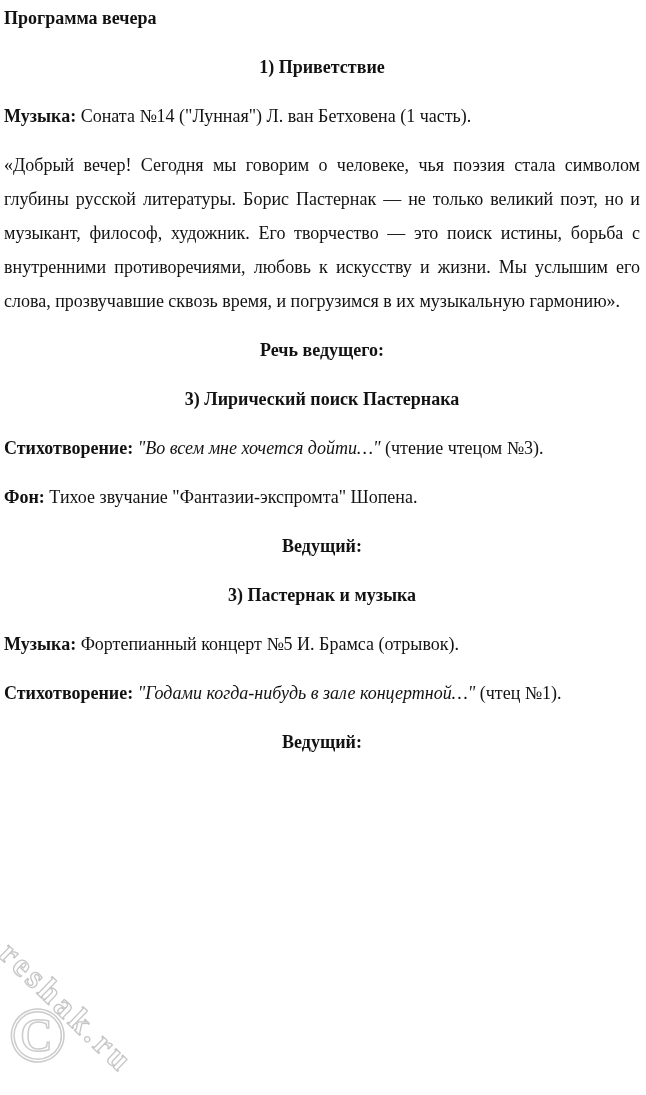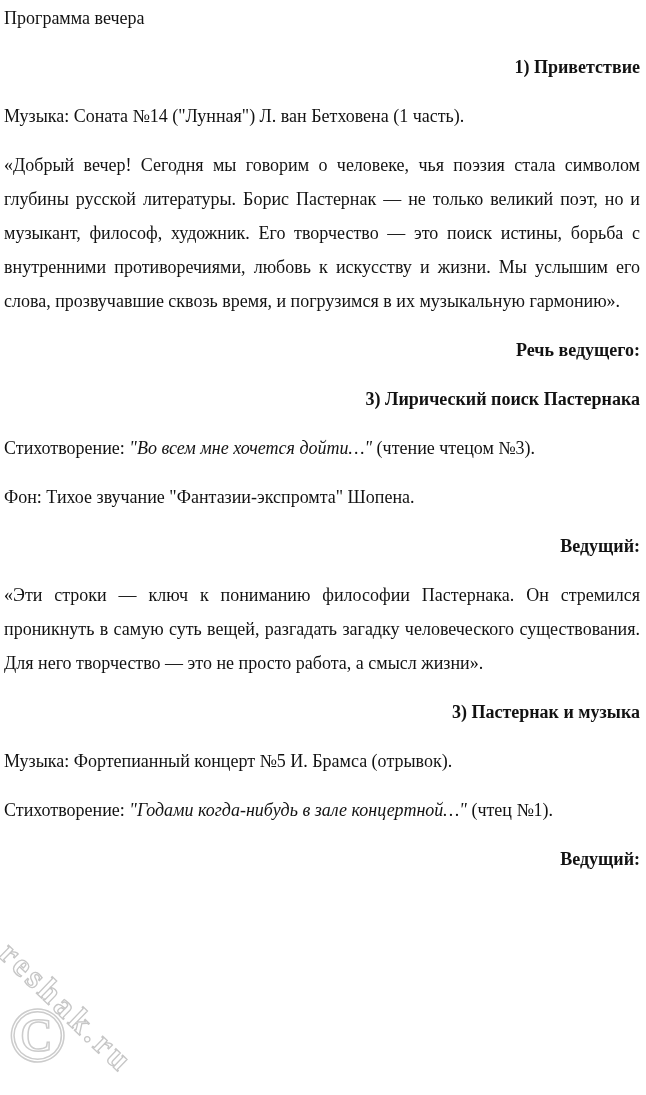--- a/index.html
+++ b/index.html
@@ -25,25 +25,25 @@
   .block {
     margin: 0 0 15px 0;
     text-align: justify;
   }
   .header-row {
     display: flex;
     justify-content: space-between;
     align-items: baseline;
     margin: 0 0 15px 0;
   }
-  .bold { font-weight: normal; }
+  .bold { font-weight: bold; }
   .italic { font-style: italic; }
   .heading {
     font-weight: bold;
-    text-align: right;
+    text-align: center;
   }
   
   .wm {
     position: absolute;
     pointer-events: none;
     color: transparent;
     -webkit-text-stroke: 1.3px #c6c6c6;
     font-weight: bold;
     z-index: 3;
   }
@@ -83,21 +83,20 @@
   <p class="block heading">Речь ведущего:</p>
 
   <p class="block heading">3) Лирический поиск Пастернака</p>
 
   <p class="block"><span class="bold">Стихотворение:</span><span class="italic"> "Во всем мне хочется дойти…" </span><span>(чтение чтецом №3).</span></p>
 
   <p class="block"><span class="bold">Фон:</span><span> Тихое звучание "Фантазии-экспромта" Шопена.</span></p>
 
   <p class="block heading">Ведущий:</p>
 
-  <p class="block">«Эти строки — ключ к пониманию философии Пастернака. Он стремился проникнуть в самую суть вещей, разгадать загадку человеческого существования. Для него творчество — это не просто работа, а смысл жизни».</p>
 
   <p class="block heading">3) Пастернак и музыка</p>
 
   <p class="block"><span class="bold">Музыка:</span><span> Фортепианный концерт №5 И. Брамса (отрывок).</span></p>
 
   <p class="block"><span class="bold">Стихотворение:</span><span class="italic"> "Годами когда-нибудь в зале концертной…" </span><span>(чтец №1).</span></p>
 
   <p class="block heading">Ведущий:</p>
 
 

